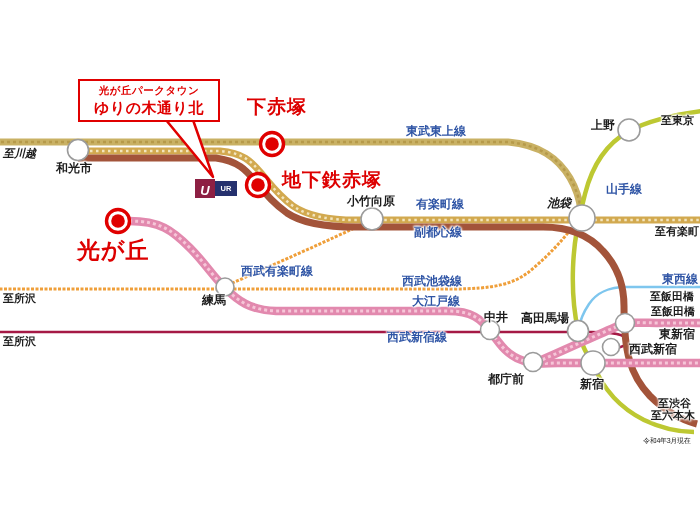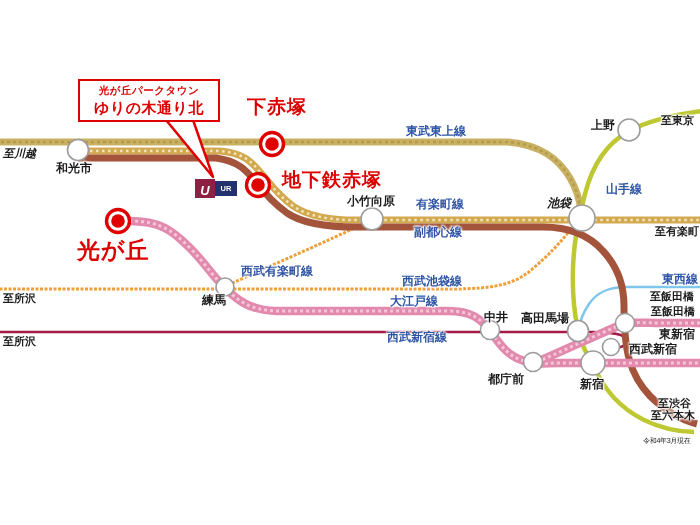--- a/index.html
+++ b/index.html
@@ -103,21 +103,21 @@
   <span class="lbl st" style="left:580px;top:378px;">新宿</span>
   <span class="lbl st" style="left:629px;top:343px;">西武新宿</span>
   <span class="lbl st" style="left:635px;top:328px;margin-left:24px;">東新宿</span>
 
   <span class="lbl ln" style="left:406px;top:125px;">東武東上線</span>
   <span class="lbl ln" style="left:416px;top:198px;">有楽町線</span>
   <span class="lbl ln" style="left:414px;top:226px;">副都心線</span>
   <span class="lbl ln" style="left:606px;top:183px;">山手線</span>
   <span class="lbl ln" style="left:241px;top:265px;">西武有楽町線</span>
   <span class="lbl ln" style="left:402px;top:275px;">西武池袋線</span>
-  <span class="lbl ln" style="left:390px;top:295px;text-align:center;">大江戸線</span>
+  <span class="lbl ln" style="left:412px;top:295px;text-align:center;">大江戸線</span>
   <span class="lbl ln" style="left:387px;top:331px;">西武新宿線</span>
   <span class="lbl ln" style="left:662px;top:273px;">東西線</span>
 
   <span class="lbl dest" style="left:3px;top:147px;font-style:italic;">至川越</span>
   <span class="lbl dest" style="left:661px;top:114px;">至東京</span>
   <span class="lbl dest" style="left:655px;top:225px;">至有楽町</span>
   <span class="lbl dest" style="left:3px;top:292px;">至所沢</span>
   <span class="lbl dest" style="left:3px;top:335px;">至所沢</span>
   <span class="lbl dest" style="left:650px;top:290px;">至飯田橋</span>
   <span class="lbl dest" style="left:651px;top:305px;">至飯田橋</span>

